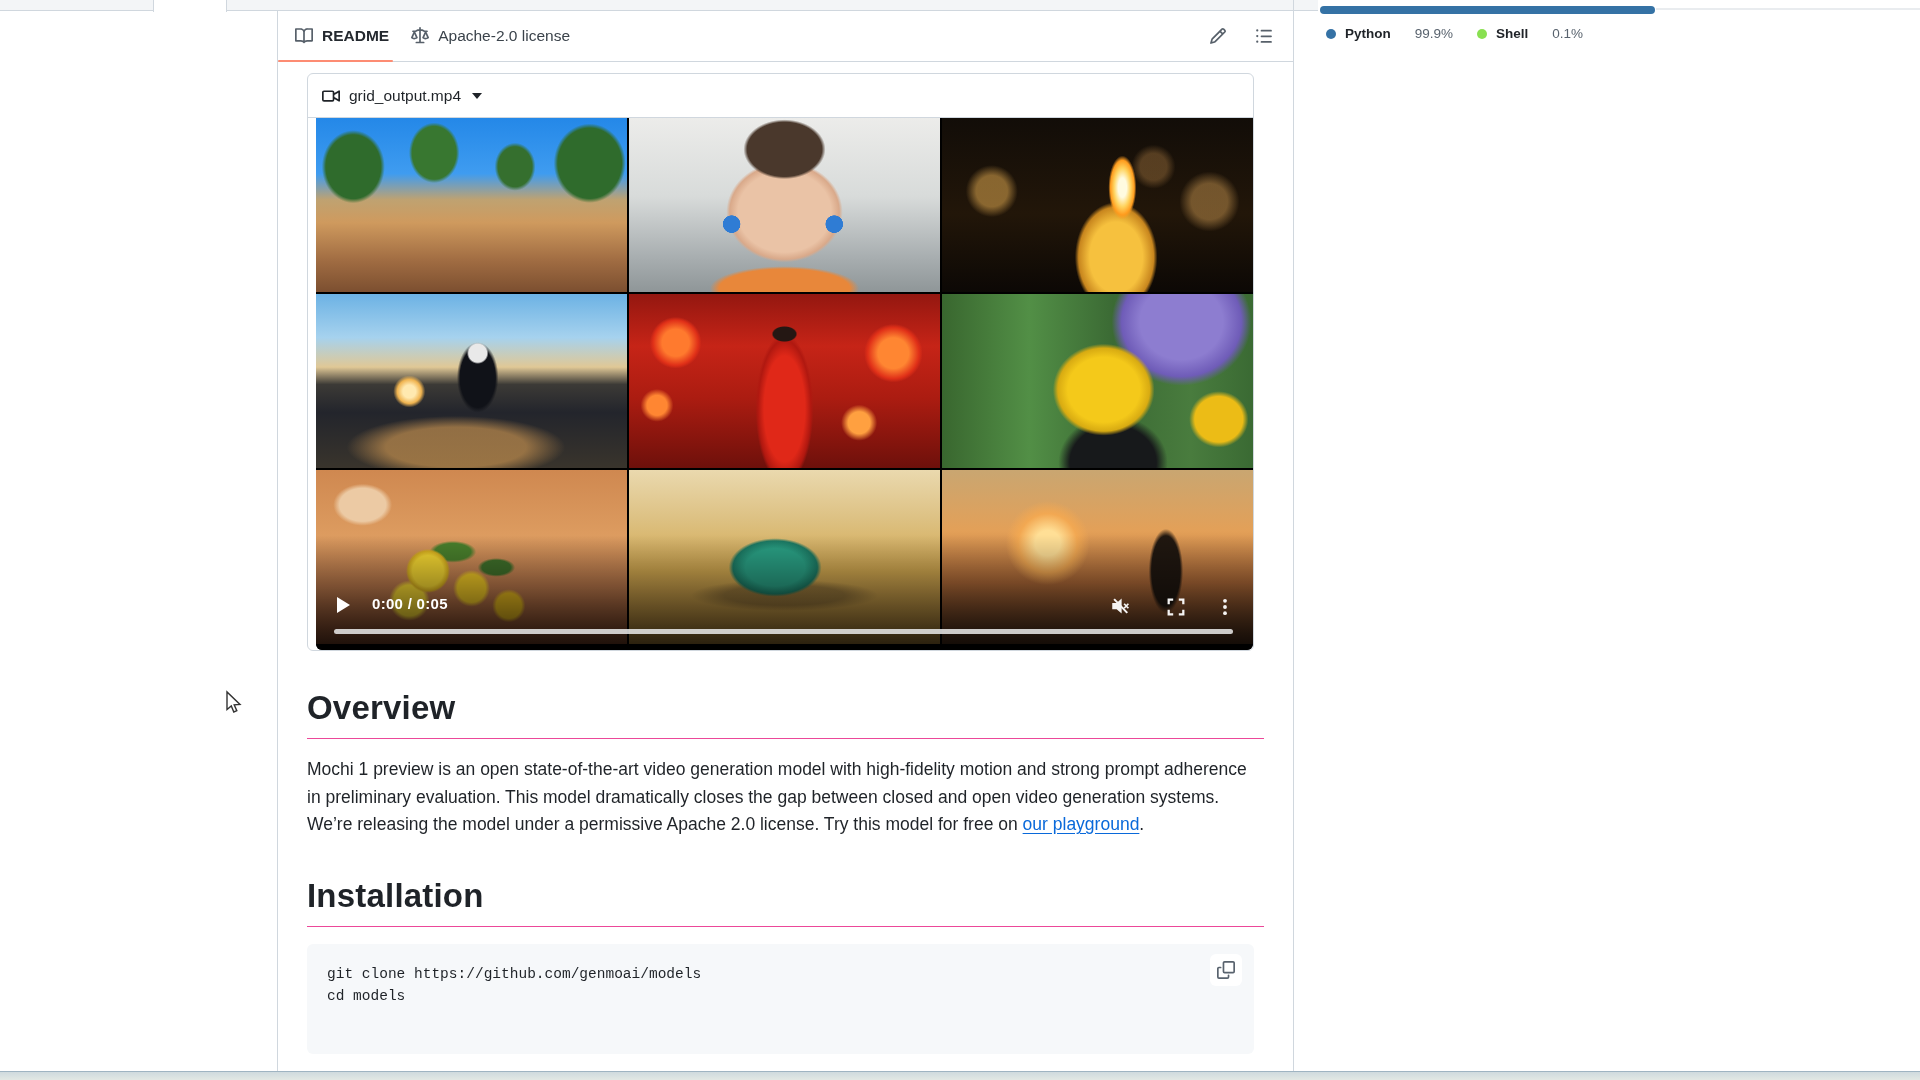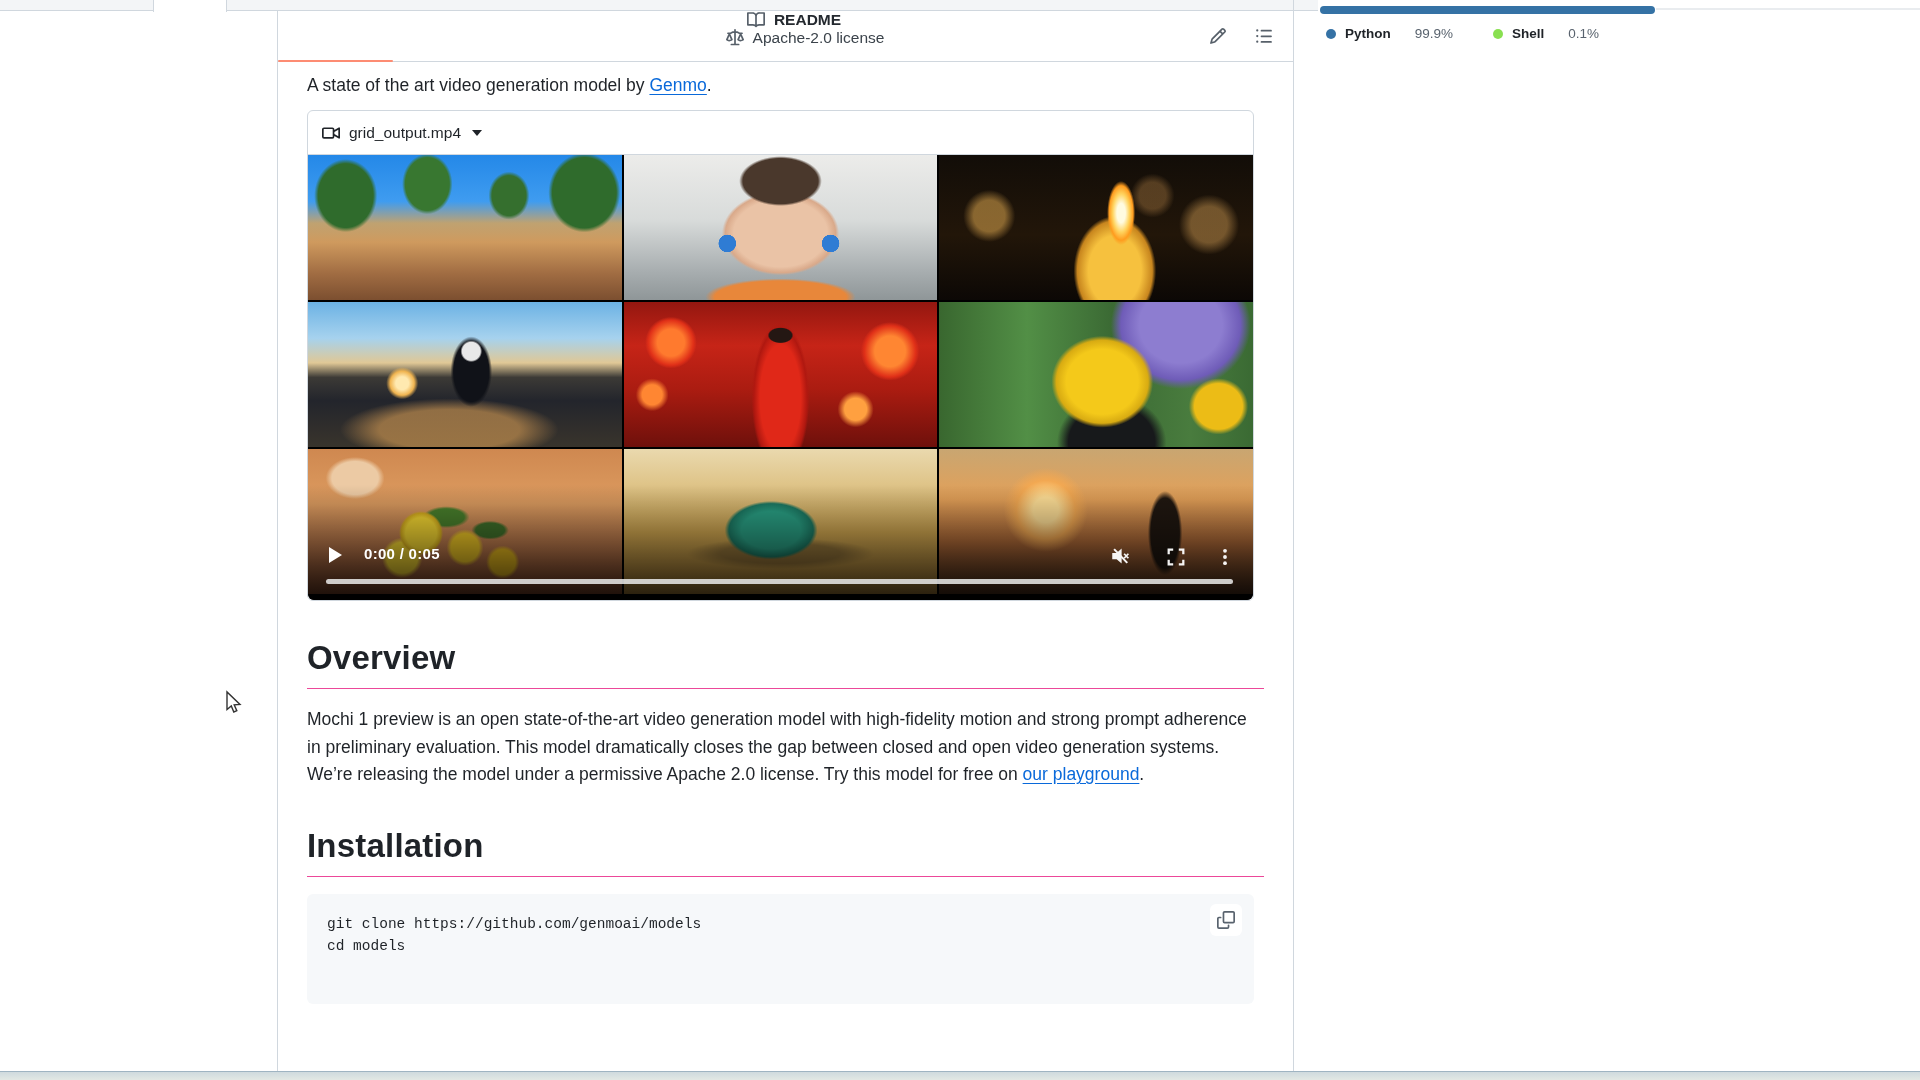--- a/index.html
+++ b/index.html
@@ -13,40 +13,40 @@
   .top-strip { position:absolute; left:0; top:0; width:1318px; height:11px;
     background:#f3f5f7; border-bottom:1px solid #d0d7de; }
   .top-strip-notch { position:absolute; left:153px; top:0; width:74px; height:12px;
     background:#ffffff; border-left:1px solid #d0d7de; border-right:1px solid #d0d7de; }
   .border-left-card  { position:absolute; left:277px; top:11px; bottom:9px; width:1px; background:#d0d7de; }
   .border-right-card { position:absolute; left:1293px; top:0; bottom:9px; width:1px; background:#d0d7de; }
 
   
   .main { position:absolute; left:278px; top:11px; width:1015px; }
   .tabs-row { position:relative; height:51px; border-bottom:1px solid #d0d7de;
-    display:flex; align-items:center; padding-left:17px;flex-direction:column; }
+    display:flex; align-items:center; padding-left:17px; }
   .tab { display:flex; align-items:center; gap:9px; font-size:15.5px; cursor:pointer; color:#24292f; }
   .tab .octicon { color:#57606a; }
   .tab-readme { font-weight:bold; }
   .tab-license { margin-left:22px; font-weight:normal; color:#3b434b; }
   .tab-underline { position:absolute; left:0; bottom:-1px; width:115px; height:2px; border-radius:2px; }
   .tabs-actions { position:absolute; right:20px; top:0; height:100%; display:flex; align-items:center; gap:28px; }
   .icon-btn { color:#57606a; display:flex; align-items:center; cursor:pointer; background:none; border:none; padding:0; }
 
   .readme-body { padding:11px 29px 0 29px; }
   .tagline { font-size:17.5px; line-height:24px; margin:0 0 13px 0; }
   a.md-link { text-decoration:underline; text-underline-offset:3px; cursor:pointer; }
 
   
   .video-box { width:947px; border:1px solid #d0d7de; border-radius:6px; background:#fff; }
   .video-header { height:44px; display:flex; align-items:center; gap:9px; padding:0 14px;
     border-bottom:1px solid #d0d7de; font-size:15.5px; color:#1f2328; cursor:pointer; }
   .caret-down { width:0; height:0; border-left:5px solid transparent; border-right:5px solid transparent;
     border-top:6px solid #1f2328; margin-left:2px; }
-  .vid-stage { position:relative; height:445px; background:#000; border-radius:0 0 6px 6px; overflow:hidden; }
+  .vid-stage { position:relative; height:532px; background:#000; border-radius:0 0 6px 6px; overflow:hidden;margin-left:8px; }
   .vid-grid { position:absolute; inset:0 0 6px 0; display:grid;
     grid-template-columns:1fr 1fr 1fr; grid-template-rows:1fr 1fr 1fr; gap:2px; background:#000; }
   .vcell { width:100%; height:100%; }
 
   .vc-trail{background:
     radial-gradient(ellipse 50px 58px at 12% 28%, #2f6b2c 55%, transparent 63%),
     radial-gradient(ellipse 40px 48px at 38% 20%, #387730 55%, transparent 63%),
     radial-gradient(ellipse 58px 64px at 88% 26%, #2f6b2c 55%, transparent 62%),
     radial-gradient(ellipse 34px 40px at 64% 28%, #356f2e 50%, transparent 60%),
     linear-gradient(180deg,#2488e8 0%,#3f9cf0 32%,#bfa271 47%,#cf9a5e 60%,#a06c42 82%,#7c4f30 100%);}
@@ -123,21 +123,21 @@
   .code-block pre { margin:0; font-family:"Liberation Mono","DejaVu Sans Mono",monospace;
     font-size:14.5px; line-height:22.5px; color:#1f2328; }
   .copy-btn { position:absolute; top:10px; right:12px; width:32px; height:32px; border:none;
     background:#ffffff; border-radius:6px; display:flex; align-items:center; justify-content:center;
     color:#59636e; cursor:pointer; }
 
   
   .sidebar { position:absolute; left:1318px; top:0; width:602px; }
   .lang-bar { position:absolute; left:2px; top:6px; width:335px; height:8px; border-radius:4px; }
   .sidebar-divider { position:absolute; left:338px; top:8px; width:264px; height:2px; background:#e9ecef; }
-  .lang-stats { position:absolute; left:8px; top:26px; display:flex; gap:40px; align-items:center; font-size:13.5px; }
+  .lang-stats { position:absolute; left:8px; top:26px; display:flex; gap:24px; align-items:center; font-size:13.5px; }
   .lang-item { display:flex; align-items:center; cursor:pointer; }
   .lang-dot { width:10px; height:10px; border-radius:50%; margin-right:9px; }
   .lang-name { font-weight:bold; color:#1f2328; }
   .lang-pct { color:#59636e; margin-left:24px; }
 
   
   .taskbar-strip { position:absolute; left:0; right:0; bottom:0; height:9px;
     border-top:1px solid #9fb4c2; background:linear-gradient(180deg,#cfdade 0%,#e2e8e4 100%); }
   .cursor { position:absolute; left:222px; top:690px; pointer-events:none; }
   .octicon { display:inline-block; vertical-align:middle; }
@@ -176,21 +176,20 @@
       <button class="icon-btn">
         <svg class="octicon" width="18" height="18" viewBox="0 0 16 16" fill="currentColor">
             <path d="M5.75 2.5h8.5a.75.75 0 0 1 0 1.5h-8.5a.75.75 0 0 1 0-1.5Zm0 5h8.5a.75.75 0 0 1 0 1.5h-8.5a.75.75 0 0 1 0-1.5Zm0 5h8.5a.75.75 0 0 1 0 1.5h-8.5a.75.75 0 0 1 0-1.5ZM2 14a1 1 0 1 1 0-2 1 1 0 0 1 0 2Zm1-6a1 1 0 1 1-2 0 1 1 0 0 1 2 0ZM2 4a1 1 0 1 1 0-2 1 1 0 0 1 0 2Z"></path>
           </svg>
       </button>
     </div>
   </div>
 
   <div class="readme-body">
 
-    <p class="tagline"><span>A state of the art video generation model by </span><a class="md-link" style="color: rgb(9, 105, 218);">Genmo</a><span>.</span></p>
 
     <div class="video-box">
       <div class="video-header">
         <svg class="octicon" width="18" height="18" viewBox="0 0 16 16" fill="currentColor">
             <path d="M16 3.75v8.5a.75.75 0 0 1-1.136.643L11 10.575v.675A1.75 1.75 0 0 1 9.25 13h-7.5A1.75 1.75 0 0 1 0 11.25v-6.5C0 3.784.784 3 1.75 3h7.5c.966 0 1.75.784 1.75 1.75v.675l3.864-2.318A.75.75 0 0 1 16 3.75Zm-6.5 1a.25.25 0 0 0-.25-.25h-7.5a.25.25 0 0 0-.25.25v6.5c0 .138.112.25.25.25h7.5a.25.25 0 0 0 .25-.25ZM14.5 5.074 11 7.174v1.652l3.5 2.1Z"></path>
           </svg>
         <span>grid_output.mp4</span>
         <span class="caret-down"></span>
       </div>
       <div class="vid-stage">

